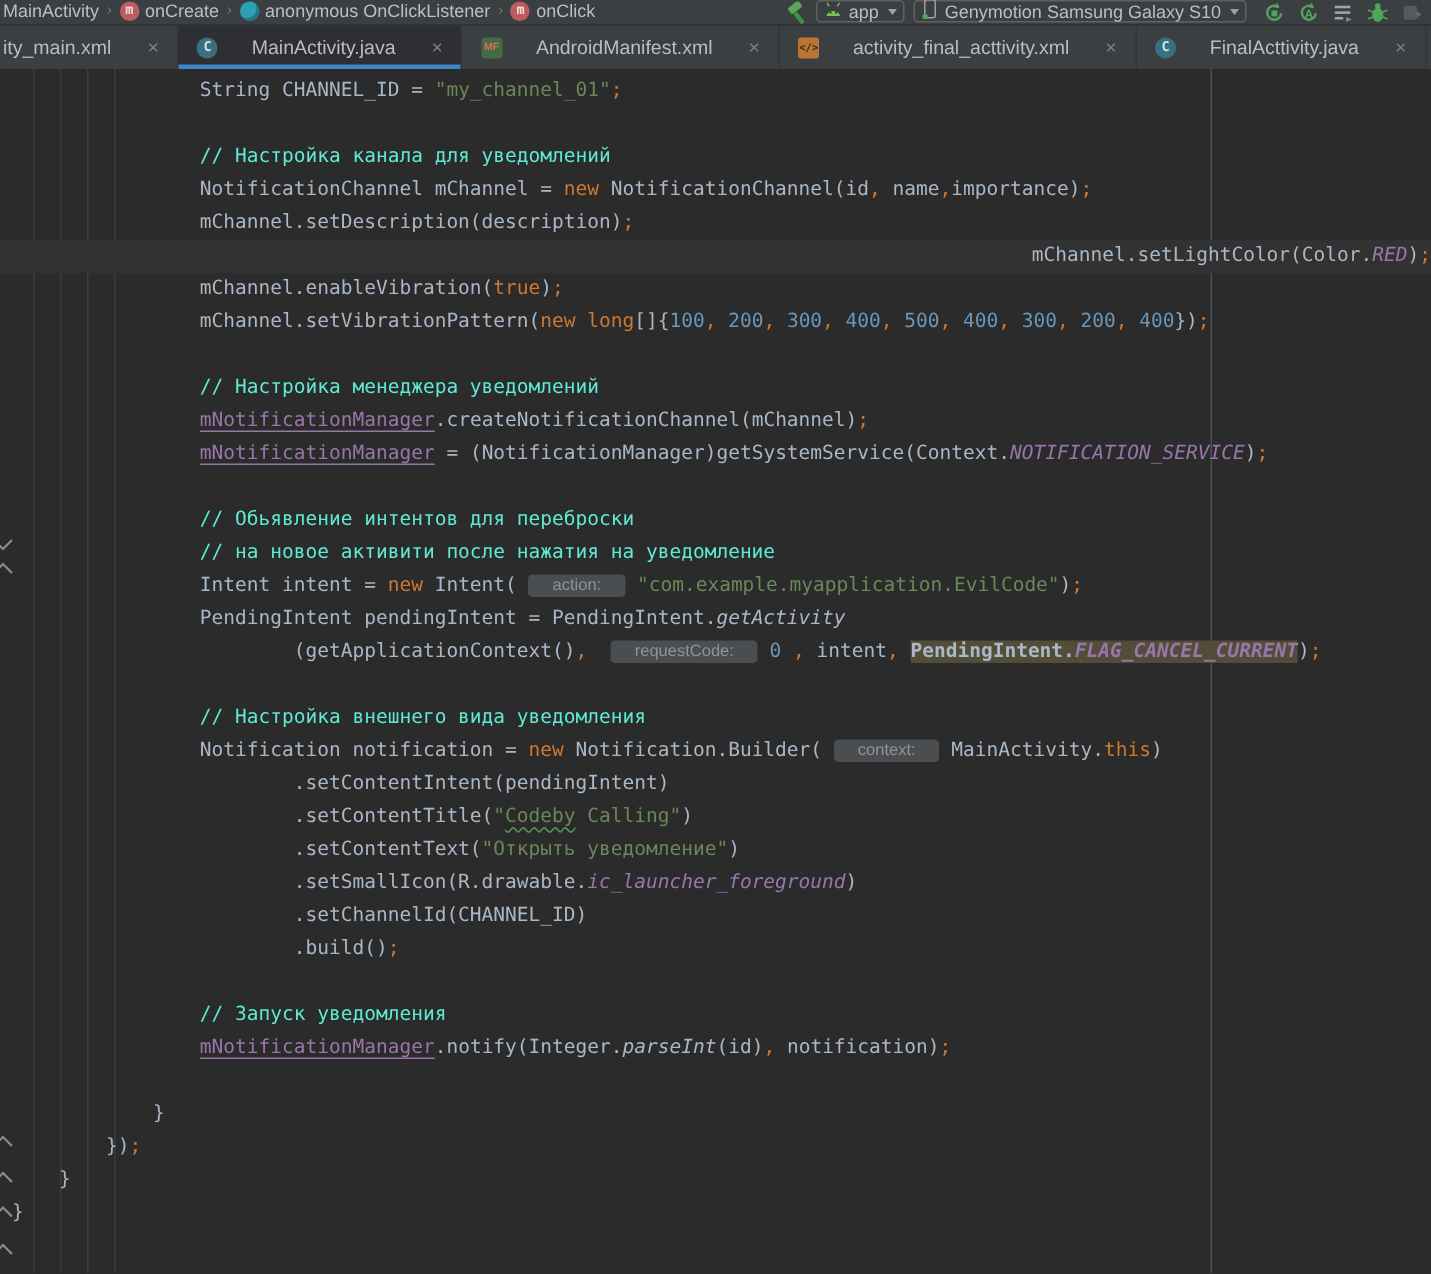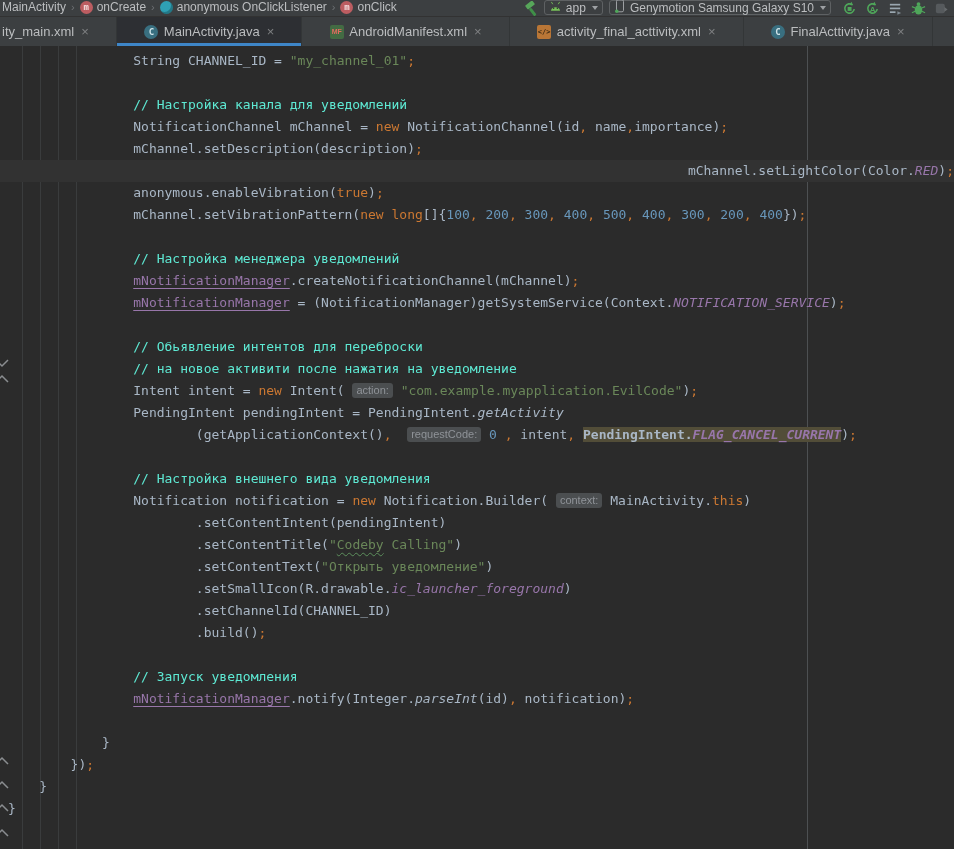--- a/index.html
+++ b/index.html
@@ -24,21 +24,21 @@
   .combo {
     display:inline-flex; align-items:center; gap:4px; border:1px solid #5e6163; border-radius:3px;
     height:15px; padding:0 4px; margin:0 3px; color:#bcbec0; cursor:pointer; background:#3c3f41;
   }
   .combo .arrow { width:0; height:0; border-left:3.5px solid transparent; border-right:3.5px solid transparent; border-top:4px solid #9da0a3; margin-left:2px; }
   .actions { display:inline-flex; align-items:center; gap:5px; margin-left:6px; }
 
   
   .tabbar { height:29px; background:#3c3f41; display:flex; align-items:stretch; overflow:hidden; }
   .tab {
-    display:inline-flex; align-items:center; gap:5px; padding:0 27px; font-size:13px; color:#bbbdbf;
+    display:inline-flex; align-items:center; gap:22px; padding:0 12px; font-size:13px; color:#bbbdbf;
     border-right:1px solid #333637; position:relative; cursor:pointer; white-space:nowrap;text-align:center;
   }
   .tab:first-child { padding-left:2px; }
   .tab.selected { background:#2d2f33; }
   .tab.selected::after { content:""; position:absolute; left:0; right:0; bottom:0; height:3px; background:#3e86c8; }
   .tab .close { color:#7f8183; font-size:13px; margin-left:2px; cursor:pointer; }
   .ticon { width:15px; height:15px; flex:none; display:inline-flex; align-items:center; justify-content:center; }
   .icon-class { width:14px; height:14px; border-radius:50%; background:#396f80; color:#cfe3e8; font:bold 9px "DejaVu Sans Mono",monospace;
                 display:inline-flex; align-items:center; justify-content:center; }
   .icon-manifest { width:14px; height:14px; display:inline-flex; flex-direction:column; align-items:center; justify-content:center;
@@ -58,21 +58,21 @@
   .s  { color:#6a8759; }
   .n  { color:#6897bb; }
   .cm { color:#5eead4; }
   .fu { color:#9876aa; text-decoration:underline; text-underline-offset:3px; }
   .fi { color:#9876aa; font-style:italic; }
   .mi { color:#a9b7c6; font-style:italic; }
   .wavy { text-decoration:underline wavy #5c8f5c; text-decoration-thickness:1px; text-underline-offset:3px; }
   .hl { background:#524d38;font-weight:bold; }
   .hint {
     display:inline-block; background:#4b4e50; color:#8f9398; border-radius:3px;
-    font:11px/15px "Liberation Sans",sans-serif; padding:0 4px; vertical-align:1px;
+    font:11px/15px "Liberation Sans",sans-serif; padding:0 16px; vertical-align:1px;
   }
   .fold { position:absolute; left:-5px; width:14px; height:10px; cursor:pointer; }
   .fold svg { display:block; }
 </style>
 </head>
 <body>
 
 <div class="topbar">
   <div class="crumbs">
       <span class="crumb">
@@ -211,21 +211,21 @@
   <div class="guide" style="left:58px"></div>
   <div class="guide" style="left:76px"></div>
   <div class="margin-line"></div>
   <div class="code">
       <div class="line"><span class="p">                String CHANNEL_ID = </span><span class="s">"my_channel_01"</span><span class="k">;</span></div>
       <div class="line"></div>
       <div class="line"><span class="cm">                // Настройка канала для уведомлений</span></div>
       <div class="line"><span class="p">                NotificationChannel mChannel = </span><span class="k">new</span><span class="p"> NotificationChannel(id</span><span class="k">,</span><span class="p"> name</span><span class="k">,</span><span class="p">importance)</span><span class="k">;</span></div>
       <div class="line"><span class="p">                mChannel.setDescription(description)</span><span class="k">;</span></div>
       <div class="line caret"><span class="p">                mChannel.setLightColor(Color.</span><span class="fi">RED</span><span class="p">)</span><span class="k">;</span></div>
-      <div class="line"><span class="p">                anonymous.enableVibration(</span><span class="k">true</span><span class="p">)</span><span class="k">;</span></div>
+      <div class="line"><span class="p">                mChannel.enableVibration(</span><span class="k">true</span><span class="p">)</span><span class="k">;</span></div>
       <div class="line"><span class="p">                mChannel.setVibrationPattern(</span><span class="k">new long</span><span class="p">[]{</span><span class="n">100</span><span class="k">,</span><span class="p"> </span><span class="n">200</span><span class="k">,</span><span class="p"> </span><span class="n">300</span><span class="k">,</span><span class="p"> </span><span class="n">400</span><span class="k">,</span><span class="p"> </span><span class="n">500</span><span class="k">,</span><span class="p"> </span><span class="n">400</span><span class="k">,</span><span class="p"> </span><span class="n">300</span><span class="k">,</span><span class="p"> </span><span class="n">200</span><span class="k">,</span><span class="p"> </span><span class="n">400</span><span class="p">})</span><span class="k">;</span></div>
       <div class="line"></div>
       <div class="line"><span class="cm">                // Настройка менеджера уведомлений</span></div>
       <div class="line"><span class="p">                </span><span class="fu">mNotificationManager</span><span class="p">.createNotificationChannel(mChannel)</span><span class="k">;</span></div>
       <div class="line"><span class="p">                </span><span class="fu">mNotificationManager</span><span class="p"> = (NotificationManager)getSystemService(Context.</span><span class="fi">NOTIFICATION_SERVICE</span><span class="p">)</span><span class="k">;</span></div>
       <div class="line"></div>
       <div class="line"><span class="cm">                // Обьявление интентов для переброски</span></div>
       <div class="line"><span class="cm">                // на новое активити после нажатия на уведомление</span></div>
       <div class="line"><span class="p">                Intent intent = </span><span class="k">new</span><span class="p"> Intent( </span><span class="hint">action:</span><span class="p"> </span><span class="s">"com.example.myapplication.EvilCode"</span><span class="p">)</span><span class="k">;</span></div>
       <div class="line"><span class="p">                PendingIntent pendingIntent = PendingIntent.</span><span class="mi">getActivity</span></div>

